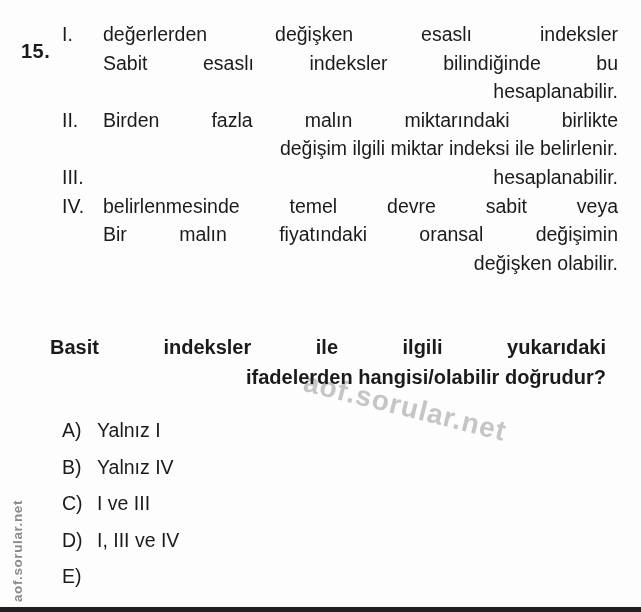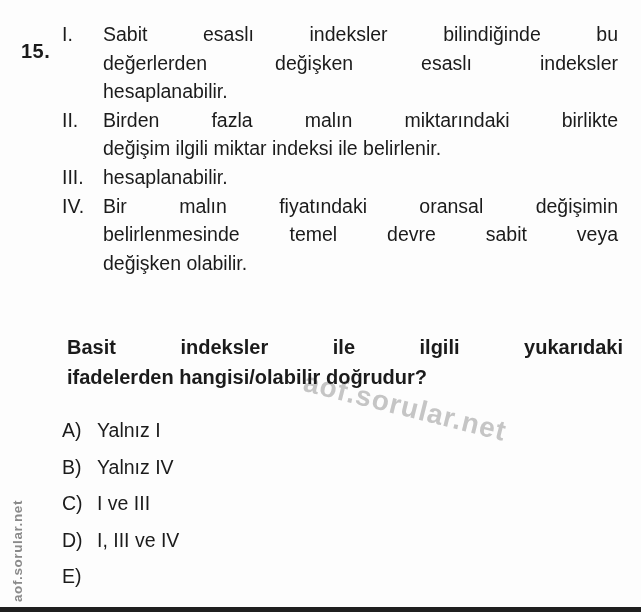--- a/index.html
+++ b/index.html
@@ -20,24 +20,24 @@
   }
 
   .statements{
     position:absolute;left:62px;top:20px;width:556px;
     font-size:19.5px;line-height:28.6px;
   }
   .statement{position:relative;padding-left:41px;}
   .numeral{position:absolute;left:0;top:0;}
 
   .jl{text-align:justify;text-align-last:justify;}
-  .ll{text-align:left;}
+  .ll{text-align:right;}
 
   .stem{
-    position:absolute;left:67px;top:333px;width:556px;
+    position:absolute;left:50px;top:333px;width:556px;
     font-size:20px;font-weight:bold;line-height:29.5px;
   }
 
   .options{
     position:absolute;left:62px;top:420px;width:556px;
     list-style:none;margin:0;padding:0;
     font-size:19.5px;
   }
   .option{
     display:flex;align-items:flex-start;
@@ -73,40 +73,40 @@
 <div class="wm wm-diagonal">aof.sorular.net</div>
 
 <div class="content">
 
   <span class="qnum">15.</span>
 
   <div class="statements">
 
     <div class="statement">
       <span class="numeral">I.</span>
+      <div class="jl">değerlerden değişken esaslı indeksler</div>
       <div class="jl">Sabit esaslı indeksler bilindiğinde bu</div>
-      <div class="jl">değerlerden değişken esaslı indeksler</div>
       <div class="ll">hesaplanabilir.</div>
     </div>
 
     <div class="statement">
       <span class="numeral">II.</span>
       <div class="jl">Birden fazla malın miktarındaki birlikte</div>
       <div class="ll">değişim ilgili miktar indeksi ile belirlenir.</div>
     </div>
 
     <div class="statement">
       <span class="numeral">III.</span>
       <div class="ll">hesaplanabilir.</div>
     </div>
 
     <div class="statement">
       <span class="numeral">IV.</span>
+      <div class="jl">belirlenmesinde temel devre sabit veya</div>
       <div class="jl">Bir malın fiyatındaki oransal değişimin</div>
-      <div class="jl">belirlenmesinde temel devre sabit veya</div>
       <div class="ll">değişken olabilir.</div>
     </div>
 
   </div>
 
   <div class="stem">
     <div class="jl">Basit indeksler ile ilgili yukarıdaki</div>
     <div class="ll">ifadelerden hangisi/olabilir doğrudur?</div>
   </div>
 

